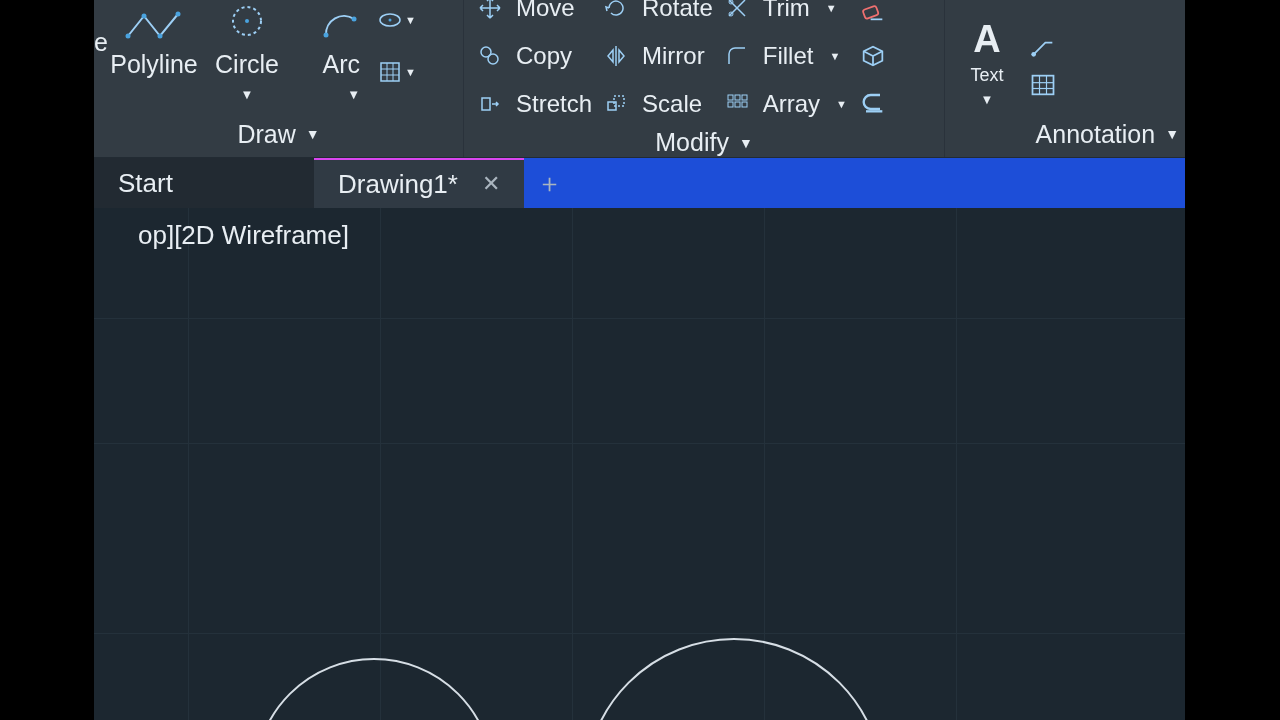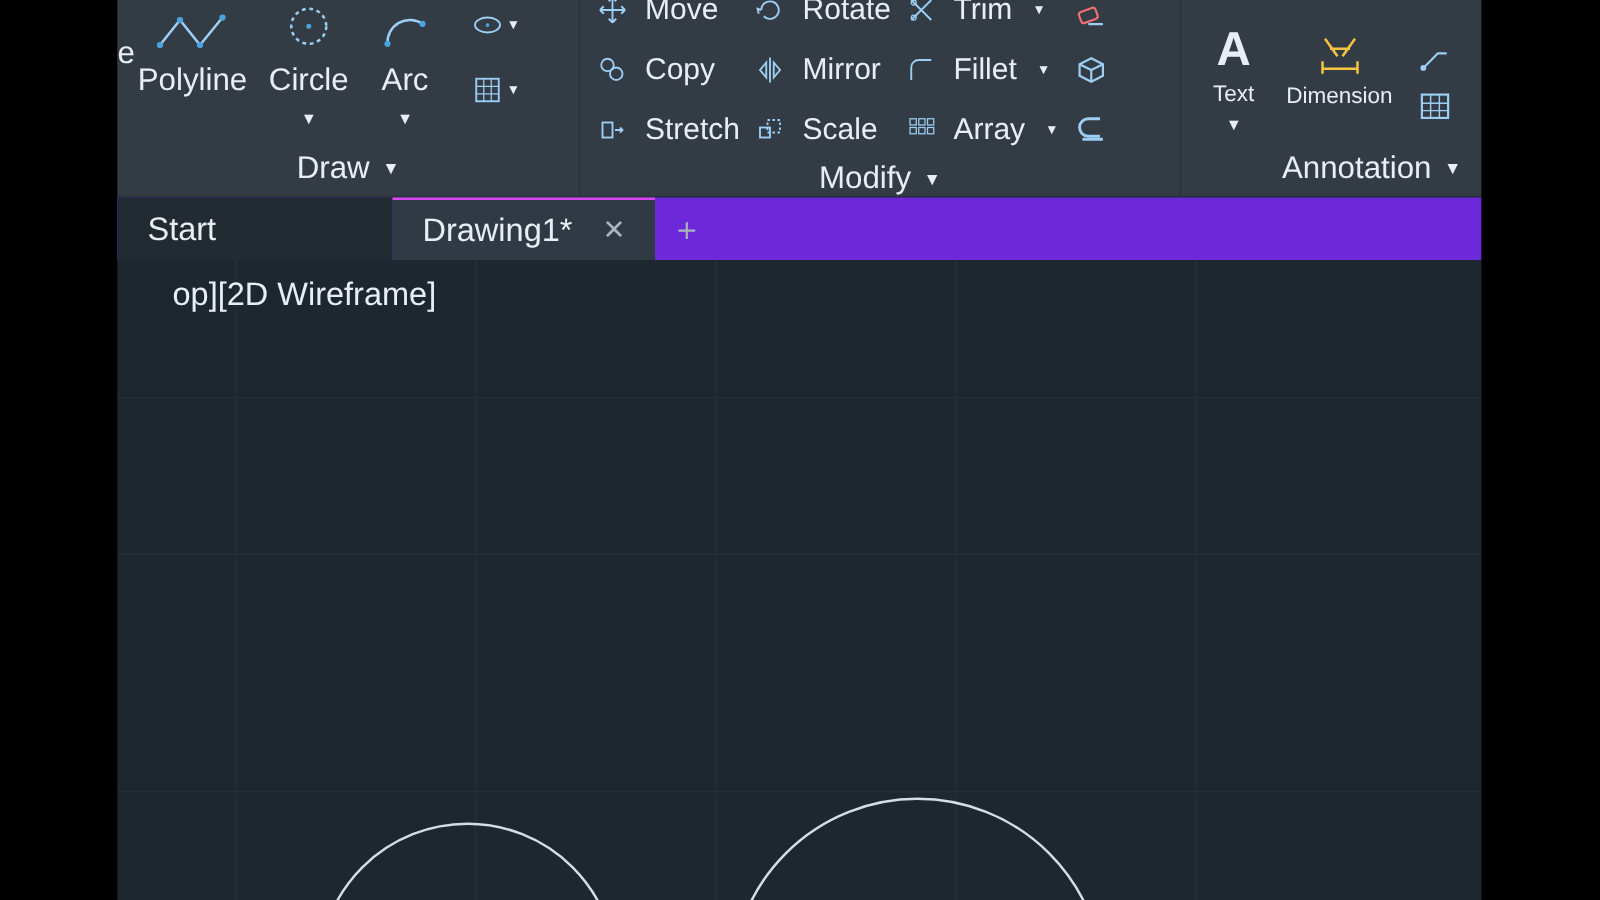--- a/index.html
+++ b/index.html
@@ -148,21 +148,21 @@
     align-items: center;
   }
   .annot-big .aicon { height: 50px; display:flex;align-items:center;justify-content:center;}
   .annot-big .lbl { font-size: 18px; color: #e8eef3; }
   .annot-big .caret-sm { font-size: 13px; margin-top:6px; }
   .annot-small { display:flex;flex-direction:column;gap:10px;padding-bottom:6px;}
   .annot-small .sicon{width:30px;height:30px;}
   
   .tabbar {
     height: 50px;
-    background: #6d28d9;
+    background: #1d4ed8;
     display: flex;
     align-items: stretch;
   }
   .tab {
     display: flex;
     align-items: center;
     padding: 0 24px;
     font-size: 26px;
     color: #e8eef3;
     gap: 24px;
@@ -235,21 +235,21 @@
           <div class="icon-wrap">
             <svg width="40" height="40" viewBox="0 0 40 40">
               <circle cx="20" cy="16" r="14" fill="none" stroke="#9dcff5" stroke-width="2" stroke-dasharray="3 3"></circle>
               <circle cx="20" cy="16" r="2" fill="#4aa3df"></circle>
             </svg>
           </div>
           <div class="lbl">Circle</div>
           <div class="caret-sm">▼</div>
         </div>
 
-        <div class="draw-big" style="width:72px;">
+        <div class="draw-big" style="width:72px;align-items:flex-end;">
           <div class="icon-wrap">
             <svg width="40" height="40" viewBox="0 0 40 40">
               <path d="M6 30 A 18 18 0 0 1 34 14" fill="none" stroke="#9dcff5" stroke-width="2"></path>
               <circle cx="6" cy="30" r="2.5" fill="#4aa3df"></circle>
               <circle cx="34" cy="14" r="2.5" fill="#4aa3df"></circle>
             </svg>
           </div>
           <div class="lbl">Arc</div>
           <div class="caret-sm">▼</div>
         </div>
@@ -410,53 +410,40 @@
         <div class="annot-body">
           <div class="annot-big">
             <div class="aicon">
               <svg width="44" height="44" viewBox="0 0 44 44">
                   <text x="22" y="34" font-size="38" font-family="Times New Roman" text-anchor="middle" fill="#e8eef3" font-weight="bold">A</text>
                 </svg>
             </div>
             <div class="lbl">Text</div>
             <div class="caret-sm">▼</div>
           </div>
-          <div class="annot-big" style="padding-bottom:20px;">
-            <div class="aicon">
-              <svg width="44" height="44" viewBox="0 0 44 44">
-                <line x1="8" y1="36" x2="36" y2="36" stroke="#f5c542" stroke-width="2"></line>
-                <line x1="8" y1="30" x2="8" y2="40" stroke="#f5c542" stroke-width="2"></line>
-                <line x1="36" y1="30" x2="36" y2="40" stroke="#f5c542" stroke-width="2"></line>
-                <line x1="14" y1="20" x2="30" y2="20" stroke="#f5c542" stroke-width="2"></line>
-                <line x1="10" y1="12" x2="20" y2="26" stroke="#f5c542" stroke-width="2"></line>
-                <line x1="34" y1="12" x2="24" y2="26" stroke="#f5c542" stroke-width="2"></line>
-              </svg>
-            </div>
-            <div class="lbl">Dimension</div>
-          </div>
           <div class="annot-small">
             <div class="sicon">
               <svg width="28" height="28" viewBox="0 0 24 24">
                   <path d="M4 20L14 10h6" stroke="#9dcff5" stroke-width="1.5" fill="none"></path>
                   <circle cx="4" cy="20" r="2" fill="#9dcff5"></circle>
                 </svg>
             </div>
             <div class="sicon">
               <svg width="28" height="28" viewBox="0 0 24 24">
                   <rect x="3" y="4" width="18" height="16" fill="none" stroke="#9dcff5" stroke-width="1.5"></rect>
                   <line x1="3" y1="10" x2="21" y2="10" stroke="#9dcff5"></line>
                   <line x1="3" y1="15" x2="21" y2="15" stroke="#9dcff5"></line>
                   <line x1="9" y1="4" x2="9" y2="20" stroke="#9dcff5"></line>
                   <line x1="15" y1="4" x2="15" y2="20" stroke="#9dcff5"></line>
                 </svg>
             </div>
           </div>
         </div>
       </div>
-      <div class="panel-title" style="justify-content:flex-end;padding-right:16px;">
+      <div class="panel-title" style="justify-content:flex-end;padding-right:6px;">
         <span>Annotation</span>
         <span class="caret">▼</span>
       </div>
     </div>
 
   </div>
 
   <div class="tabbar">
     <div class="tab start">
       <span>Start</span>

